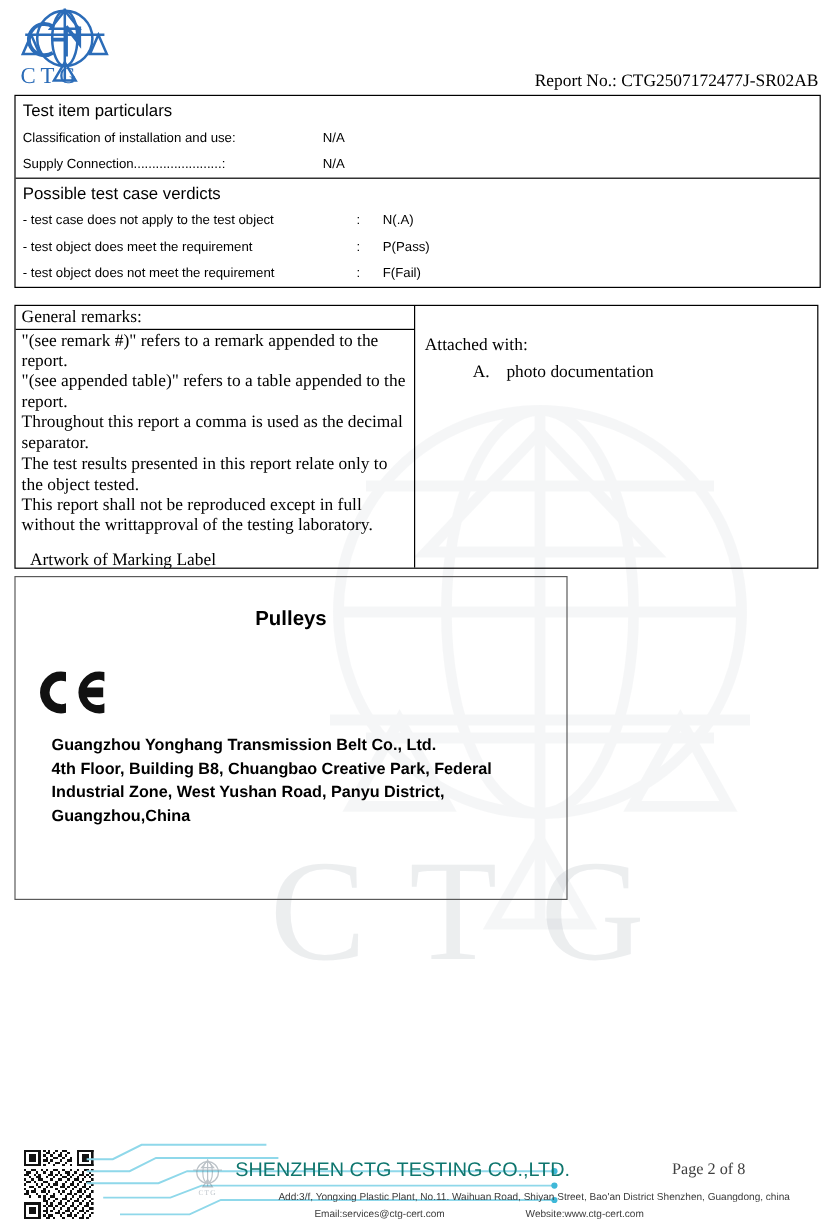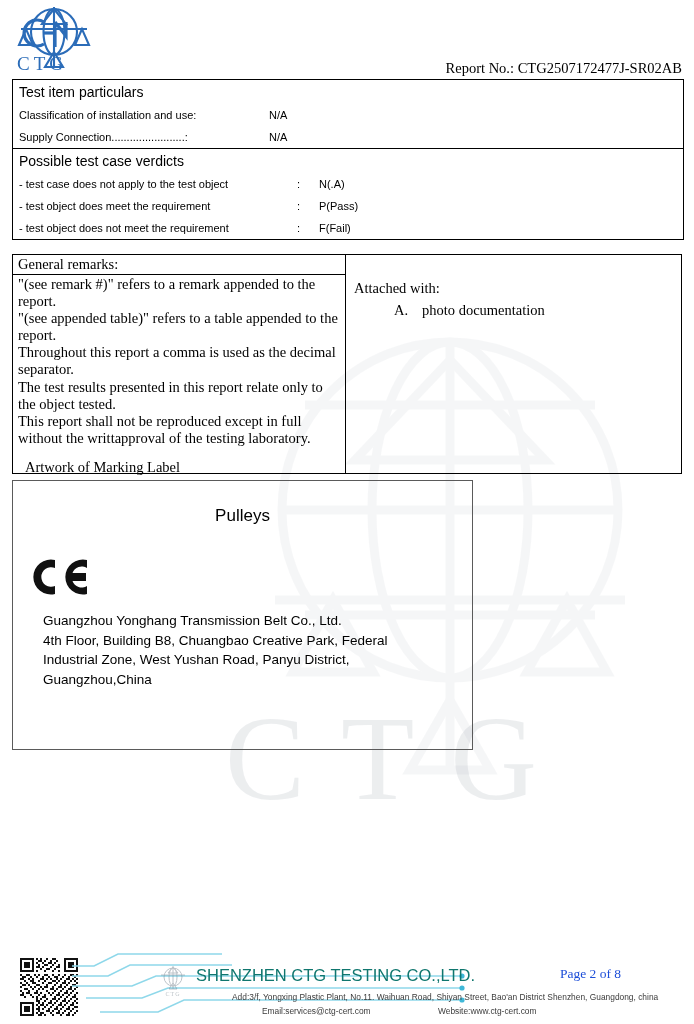--- a/index.html
+++ b/index.html
@@ -78,21 +78,21 @@
   .att-item{margin-left:40px;margin-top:3px;}
   .att-item .al{display:inline-block;width:28px;}
 
   
   .artwork-cap{
     position:absolute;left:25px;top:459px;z-index:3;
     font-size:14.5px;font-family:"Liberation Serif",serif;
   }
   .label-box{
     position:absolute;left:12px;top:480px;width:461px;height:270px;
-    border:1.6px solid #5a5a5a;z-index:3;box-sizing:border-box;background:transparent;
+    border:1.6px solid #5a5a5a;z-index:3;box-sizing:border-box;background:transparent;font-weight:bold;
   }
   .lb-title{
     text-align:center;margin-top:25px;
     font-family:"Liberation Sans",sans-serif;font-size:17px;
   }
   .lb-sub{
     text-align:center;margin-top:6px;
     font-family:"Liberation Sans",sans-serif;font-size:13.5px;white-space:nowrap;
   }
   .ce{position:absolute;left:18px;top:75px;}
@@ -117,21 +117,21 @@
     font-family:"Liberation Sans",sans-serif;font-size:8.4px;color:#3b3b3b;
     white-space:nowrap;
   }
   .f-contact{
     position:absolute;left:262px;top:76px;width:400px;
     font-family:"Liberation Sans",sans-serif;font-size:8.4px;color:#3b3b3b;
   }
   .f-contact .em{display:inline-block;width:176px;}
   .page-no{
     position:absolute;left:560px;top:36px;
-    font-family:"Liberation Serif",serif;font-size:13.5px;color:#1d4ed8;
+    font-family:"Liberation Serif",serif;font-size:13.5px;color:#404040;
     white-space:nowrap;
   }
 </style>
 </head>
 <body>
 
 <div class="page">
 
   <svg class="watermark" viewBox="0 0 470 500">
     <g fill="none" stroke="#9aa3ad" stroke-width="9">

